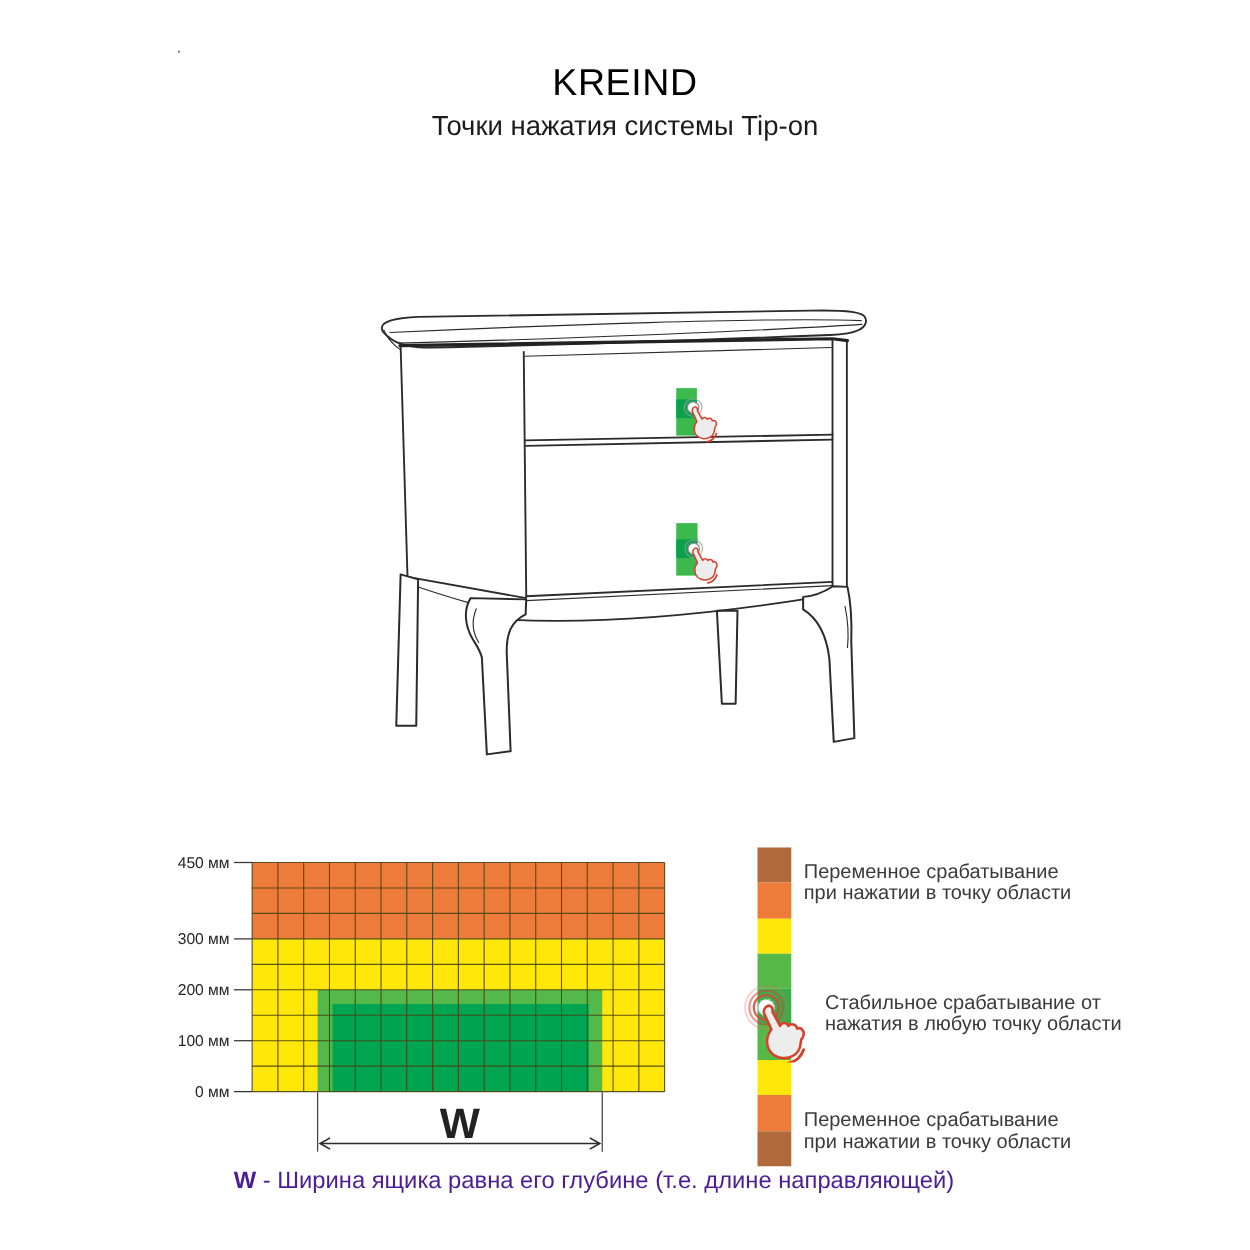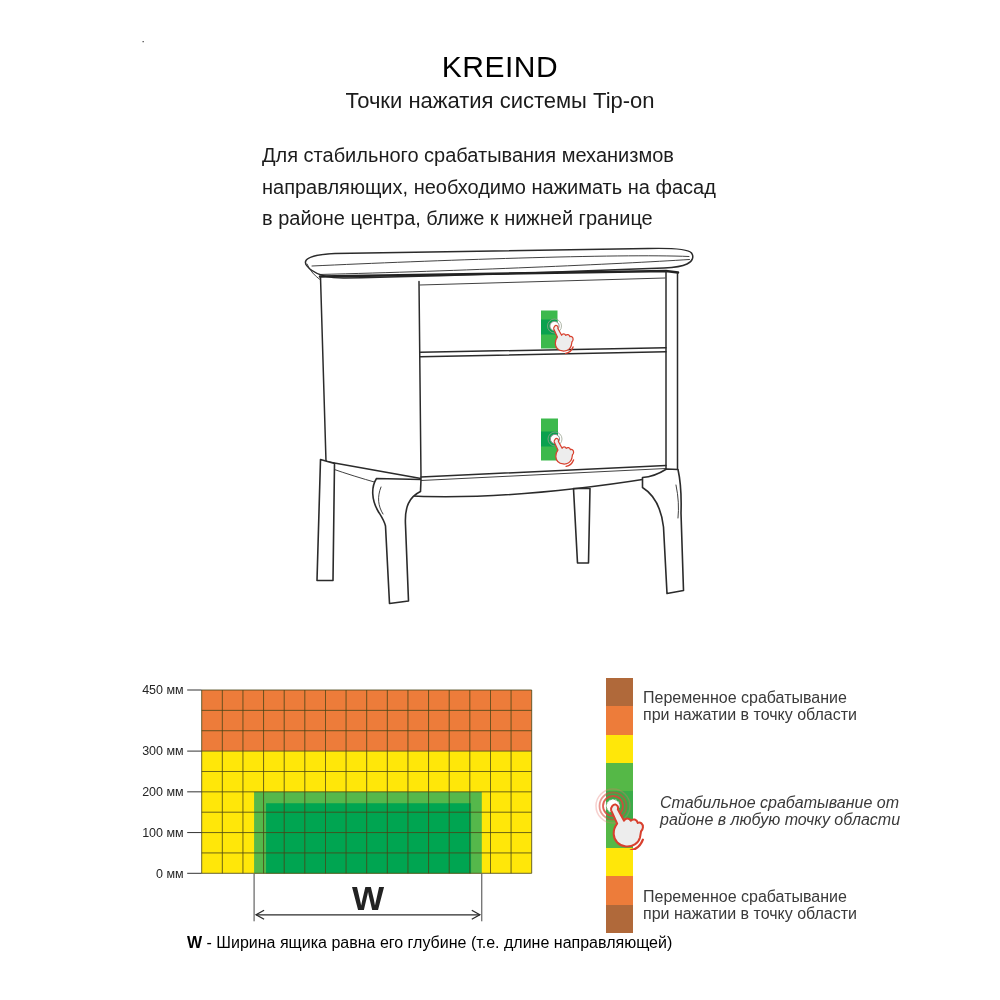--- a/index.html
+++ b/index.html
@@ -9,29 +9,29 @@
 
   .artifact-dot{left:141px;top:33px;font-size:13px;color:#444;}
 
   .title{left:0;top:50px;width:1000px;text-align:center;font-size:30px;letter-spacing:.5px;color:#000000;}
   .subtitle{left:0;top:88px;width:1000px;text-align:center;font-size:22px;color:#1b1b1b;}
   .description{left:262px;top:140px;width:500px;font-size:20px;line-height:31.5px;color:#1c1c1c;}
 
   .furniture-svg{left:280px;top:235px;}
   .chart-svg{left:140px;top:660px;}
 
-  .caption{left:187px;top:934px;font-size:16px;color:#000000;}
+  .caption{left:187px;top:934px;font-size:19px;color:#4c1d95;}
   .caption b{font-weight:bold;}
 
   .legend-bar{left:606px;top:678px;width:27px;height:255px;display:flex;flex-direction:column;}
   .legend-bar > div{flex:1;}
 
   .legend-label{font-size:16px;line-height:16.5px;color:#3a3a3a;}
   .legend-label-1{left:643px;top:690px;}
-  .legend-label-2{left:660px;top:795px;font-style:italic;}
+  .legend-label-2{left:660px;top:795px;}
   .legend-label-3{left:643px;top:889px;}
 
   .legend-icon-svg{left:578px;top:770px;}
 
   
   .ln{fill:none;stroke:#2b2b2b;stroke-width:1.5;stroke-linecap:round;stroke-linejoin:round;}
   .ln-thin{fill:none;stroke:#2b2b2b;stroke-width:0.9;stroke-linecap:round;}
   .ln-heavy{fill:none;stroke:#222;stroke-width:2.5;stroke-linecap:round;}
   .leg{fill:#ffffff;stroke:#2b2b2b;stroke-width:1.6;stroke-linejoin:round;}
   .hand{fill:#ededed;stroke:var(--c-hand-red,#d8402e);stroke-width:2;stroke-linejoin:round;}
@@ -42,25 +42,20 @@
 </head>
 <body>
 
 <div class="page">
 
   <span class="abs artifact-dot">·</span>
 
   <div class="abs title">KREIND</div>
   <div class="abs subtitle">Точки нажатия системы Tip-on</div>
 
-  <div class="abs description">
-    <div>Для стабильного срабатывания механизмов</div>
-    <div>направляющих, необходимо нажимать на фасад</div>
-    <div>в районе центра, ближе к нижней границе</div>
-  </div>
 
   <svg class="abs furniture-svg" width="440" height="390" viewBox="280 235 440 390">
     <defs>
       <g id="tapHand">
         <path class="hand" d="M1.5,-2.5 C3.5,-2 4.5,0 4,2 L11,12.5 C12,9.5 16,9 17.5,12
                  C19.5,9.5 23.5,10 24.5,13.5 C27,12 30,14 30,17.5 C30,19 29.5,20.5 28.5,21.5
                  L28,27.5 C27,33.5 21.5,37.5 15,37.5 C8,37.5 3,33 2,26.5
                  C1.5,22.5 2.5,19 4.5,16 L-2.5,3.5 C-3.5,1 -1,-3 1.5,-2.5 Z"></path>
         <path class="cuff" d="M20,41 C25.5,39.5 29.5,35 31,29.5"></path>
       </g>
@@ -200,20 +195,20 @@
     <circle cx="35" cy="36" r="6.5" fill="#ffffff" stroke="#c9c9c9" stroke-width="1.2" stroke-dasharray="1.6 1.6"></circle>
     <use href="#tapHand" transform="translate(36,37) scale(1.02) rotate(5)"></use>
   </svg>
 
   <div class="abs legend-label legend-label-1">
     <div>Переменное срабатывание</div>
     <div>при нажатии в точку области</div>
   </div>
   <div class="abs legend-label legend-label-2">
     <div>Стабильное срабатывание от</div>
-    <div>районе в любую точку области</div>
+    <div>нажатия в любую точку области</div>
   </div>
   <div class="abs legend-label legend-label-3">
     <div>Переменное срабатывание</div>
     <div>при нажатии в точку области</div>
   </div>
 
 </div>
 
 </body></html>

